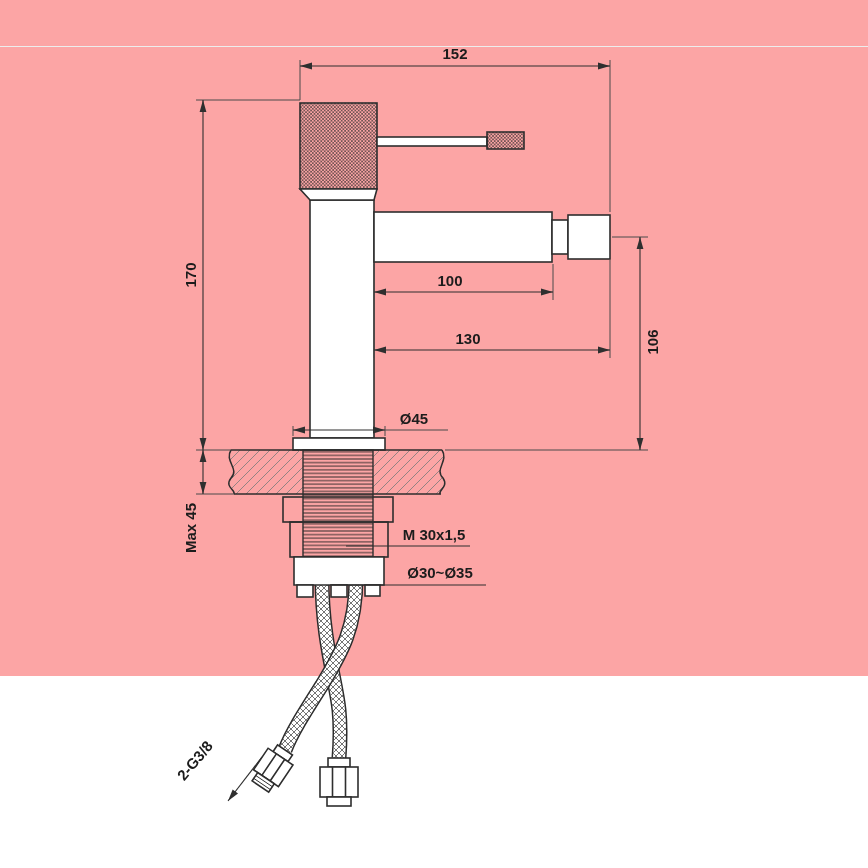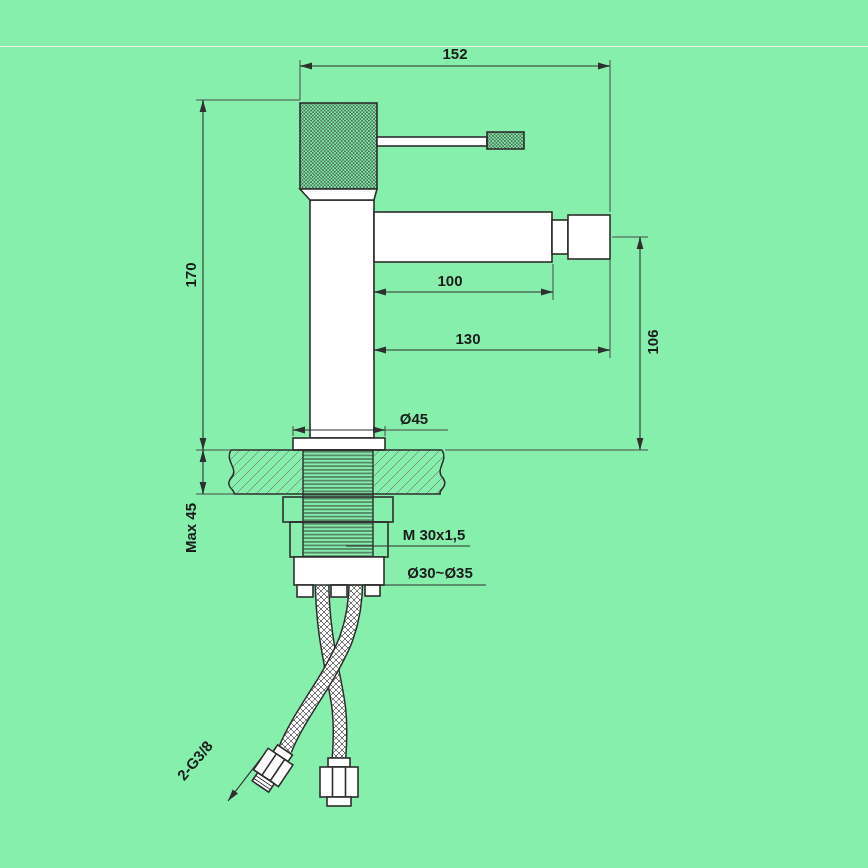--- a/index.html
+++ b/index.html
@@ -1,20 +1,20 @@
 <!DOCTYPE html>
 <html><head>
 <meta charset="utf-8">
 <style>
   html,body{margin:0;padding:0;}
   body{
     width:868px;height:868px;background:#ffffff;overflow:hidden;
     font-family:"Liberation Sans", sans-serif;
   }
-  .sheet{position:relative;width:868px;height:868px;background:#86efac;text-decoration:underline;}
+  .sheet{position:relative;width:868px;height:676px;background:#fca5a5;text-decoration:underline;}
   .top-rule{position:absolute;top:46px;left:0;width:868px;height:1px;background:#ededed;}
   svg{position:absolute;left:0;top:0;}
   .outline{fill:#ffffff;stroke:#2e2e2e;stroke-width:1.6;}
   .outline-np{fill:none;stroke:#2e2e2e;stroke-width:1.6;}
   .knurl{fill:url(#knurl);stroke:#2e2e2e;stroke-width:1.6;}
   .threadfill{fill:url(#threads);stroke:#2e2e2e;stroke-width:1.4;}
   .hatchfill{fill:url(#hatch);stroke:none;}
   .edge{fill:none;stroke:#2e2e2e;stroke-width:1.5;}
   .dim{stroke:#2f2f2f;stroke-width:1.1;fill:none;}
   .ext{stroke:#4a4a4a;stroke-width:1;fill:none;}

